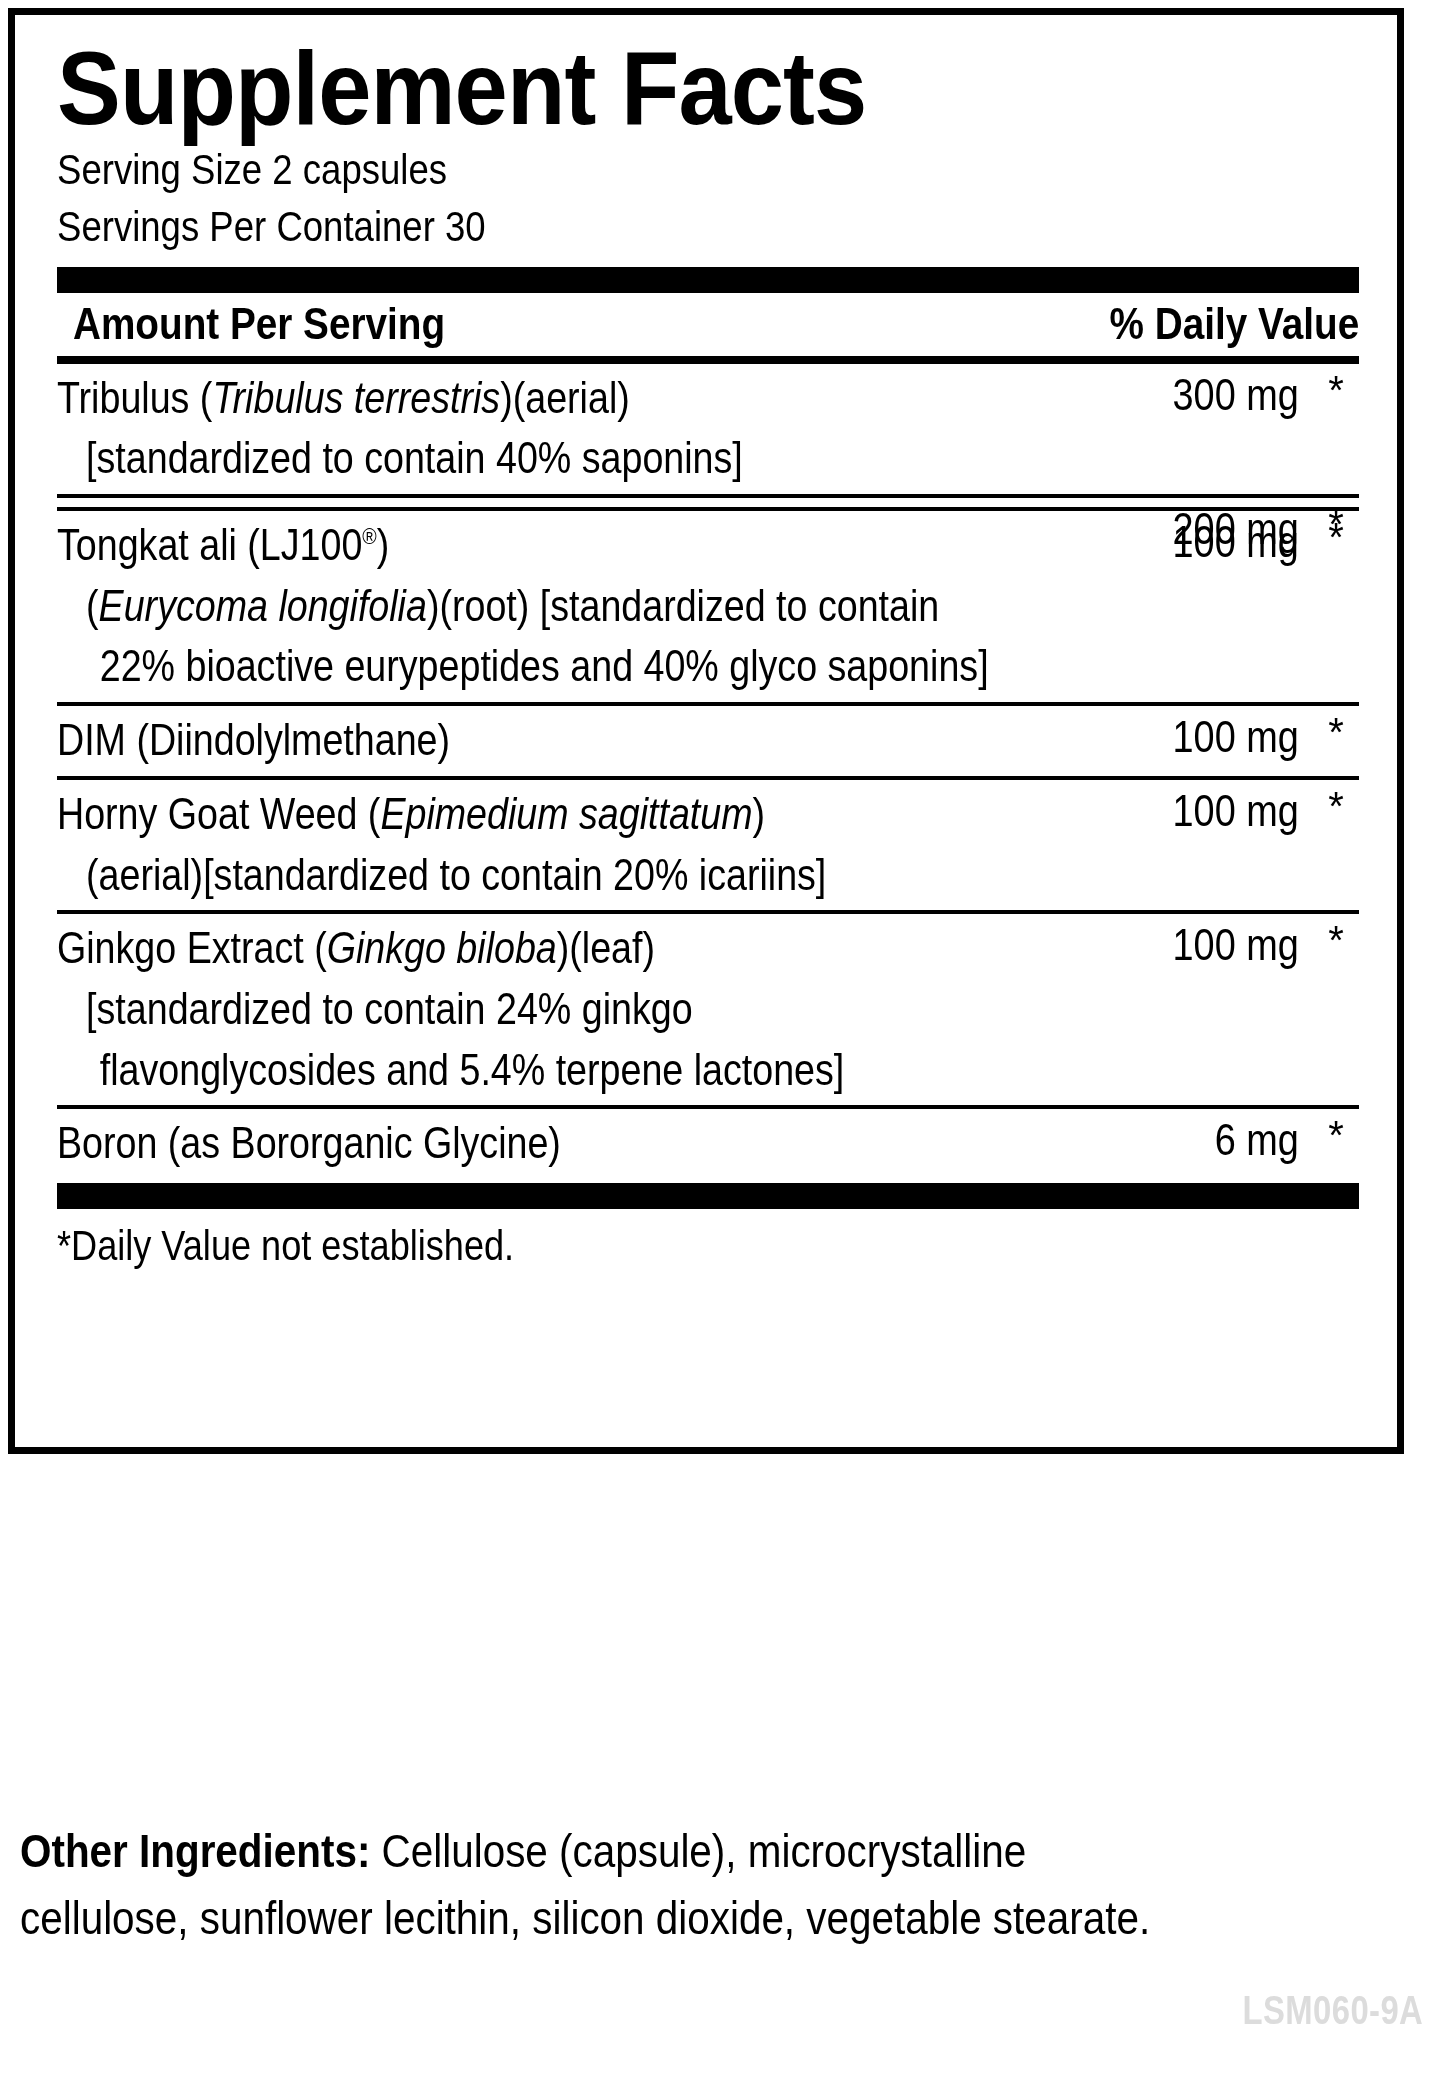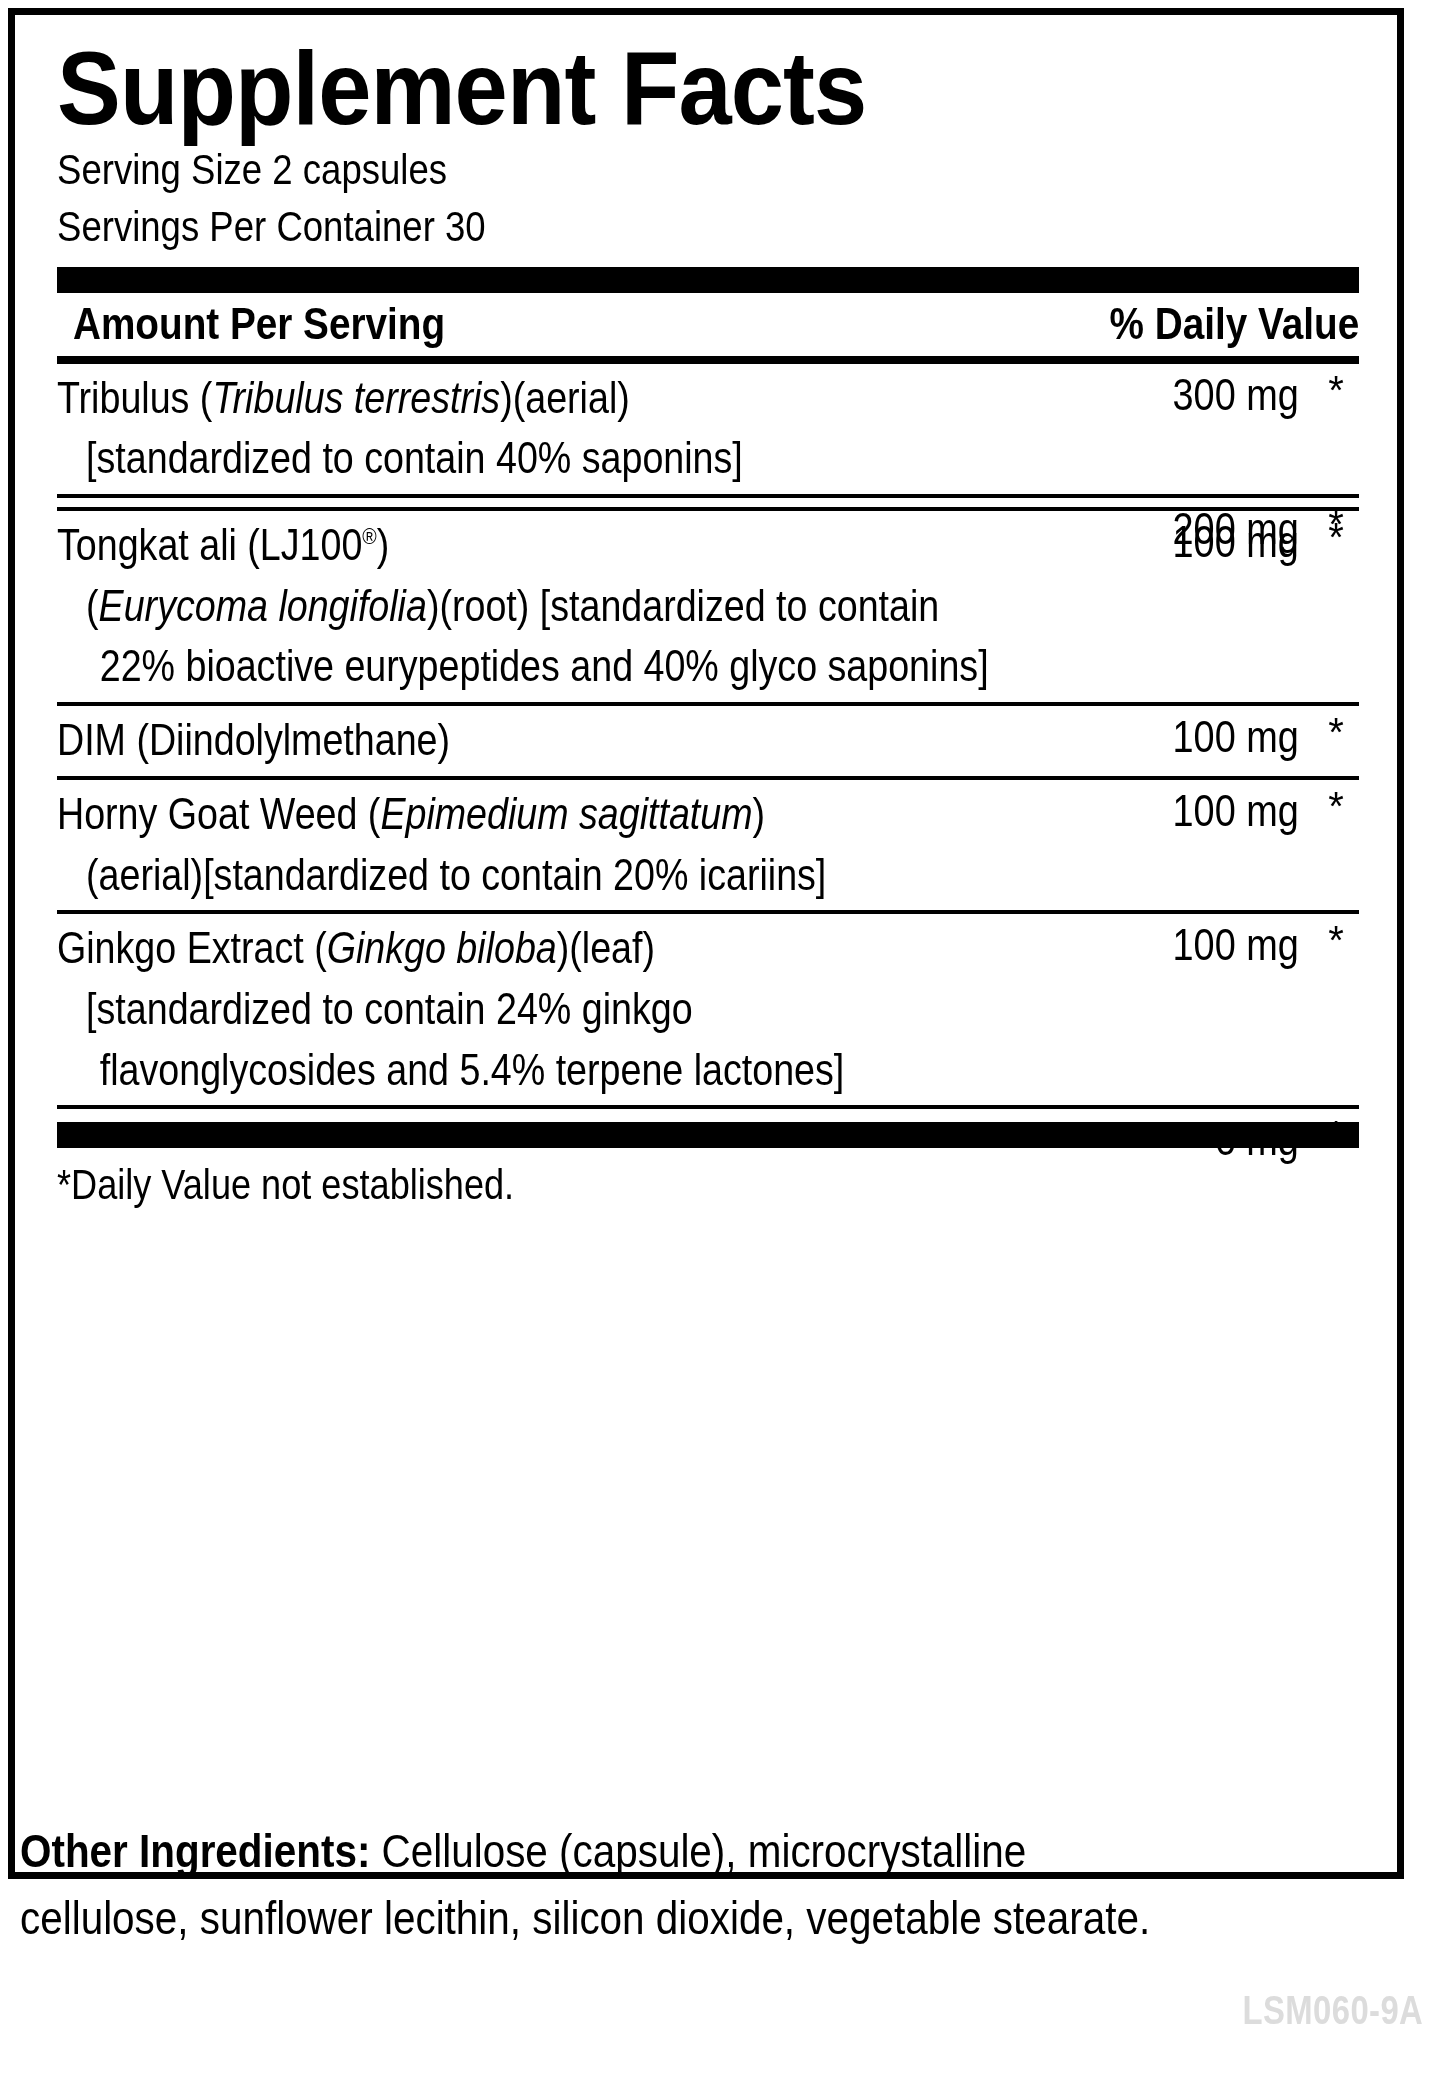--- a/index.html
+++ b/index.html
@@ -16,21 +16,21 @@
     position: relative;
     overflow: hidden;
   }
 
   
   #panel {
     position: absolute;
     left: 8px;
     top: 8px;
     width: 1396px;
-    height: 1871px;
+    height: 1446px;
     border: 7px solid #000;
     background: #fff;
     padding: 14px 38px 0 42px;
   }
 
   
   .title {
     font-size: 104px;
     font-weight: 700;
     line-height: 1.02;
@@ -235,20 +235,23 @@
         <div class="row-lines">
           <div class="ing-line">Ginkgo Extract (<i>Ginkgo biloba</i>)(leaf)</div>
           <div class="ing-line indent1">[standardized to contain 24% ginkgo</div>
           <div class="ing-line indent2">flavonglycosides and 5.4% terpene lactones]</div>
         </div>
         <div class="amt">100 mg</div>
         <div class="dv">*</div>
       </div>
       <div class="rule-thin"></div>
       <div class="row">
+        <div class="row-lines">
+          <div class="ing-line">Boron (as Bororganic Glycine)</div>
+        </div>
         <div class="amt">6 mg</div>
         <div class="dv">*</div>
       </div>
     </div>
 
   <div class="bar-thick-bottom"></div>
 
   <div class="footnote">*Daily Value not established.</div>
 </div>
 

